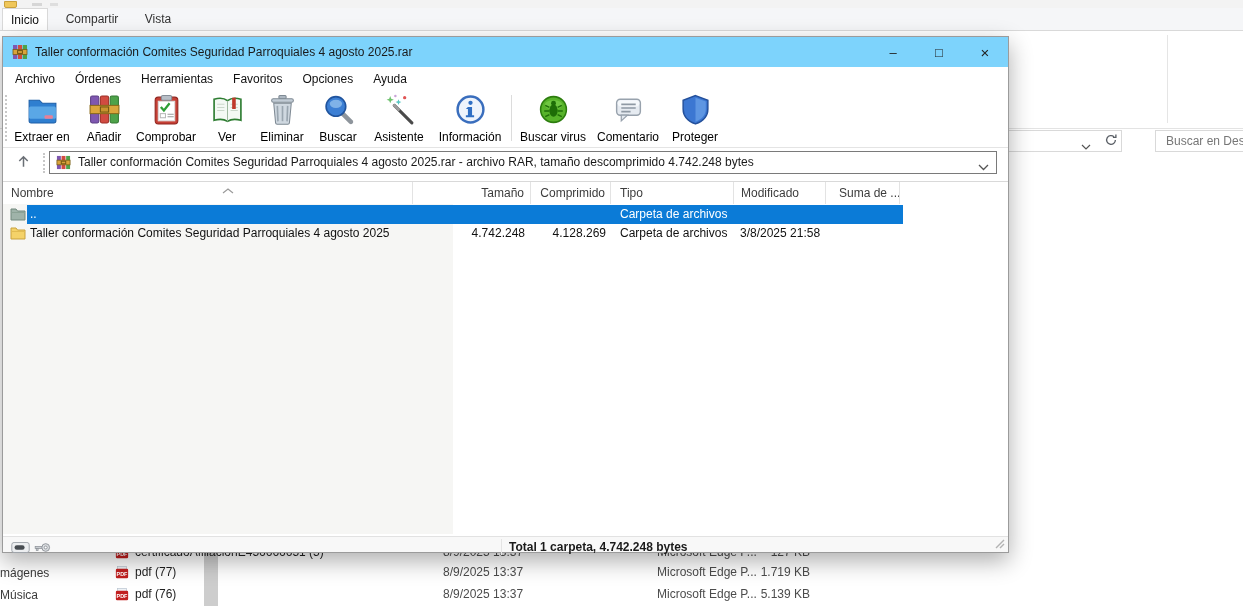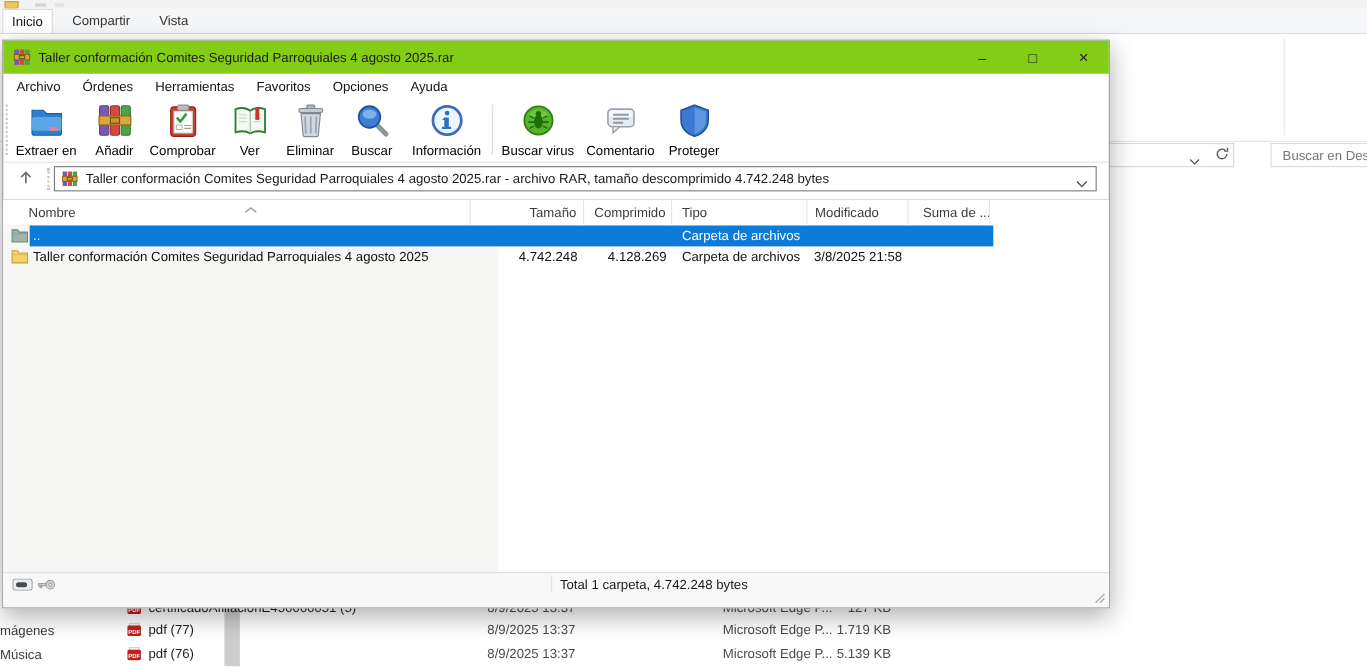--- a/index.html
+++ b/index.html
@@ -28,21 +28,21 @@
   .ex-row { position:absolute; left:0; width:1010px; height:16px; }
   .ex-row .ico { position:absolute; left:115px; top:1px; width:14px; height:14px; }
   .ex-name { position:absolute; left:135px; top:0; color:#1f1f1f; white-space:nowrap; }
   .ex-date { position:absolute; left:443px; top:0; color:#4c4c4c; white-space:nowrap; }
   .ex-type { position:absolute; left:657px; top:0; color:#4c4c4c; white-space:nowrap; }
   .ex-size { position:absolute; left:720px; top:0; width:90px; text-align:right; color:#4c4c4c; white-space:nowrap;padding-left:14px; }
 
   
   .wr { position:absolute; left:2px; top:36px; width:1007px; height:517px; background:#fff;
         border:1px solid #9b9b9b; box-shadow:0 8px 22px rgba(0,0,0,.32); z-index:10; }
-  .wr-titlebar { position:absolute; left:0; top:0; width:100%; height:30px; background:#84cc16; }
+  .wr-titlebar { position:absolute; left:0; top:0; width:100%; height:30px; background:#7dd3fc; }
   .wr-title-ico { position:absolute; left:9px; top:7px; width:16px; height:16px; }
   .wr-title-text { position:absolute; left:32px; top:8px; color:#1a1a1a; white-space:nowrap; }
   .wr-controls { position:absolute; right:0; top:0; height:30px; display:flex; }
   .wr-ctl { width:46px; height:30px; display:flex; align-items:center; justify-content:center; color:#222; font-size:13px; }
   .wr-menubar { position:absolute; left:2px; top:30px; height:24px; display:flex; }
   .wr-menu-item { padding:0 10px; line-height:24px; color:#111; }
   .wr-toolbar { position:absolute; left:6px; top:54px; height:56px; display:flex; align-items:flex-start; }
   .wr-toolbar-grip { position:absolute; left:2px; top:58px; height:46px; width:0; border-left:2px dotted #c8c8c8; }
   .tbtn { height:54px; display:flex; flex-direction:column; align-items:center; justify-content:flex-start; padding-top:2px; }
   .tbtn svg { width:33px; height:33px; }
@@ -58,21 +58,21 @@
   .wr-list { position:absolute; left:0; top:144px; width:1005px; height:353px; border-top:1px solid #d9d9d9; background:#fff; overflow:hidden; }
   .wr-coltint { position:absolute; left:0; top:22px; width:450px; height:331px; background:#f6f6f4; }
   .wr-header { position:absolute; left:0; top:0; width:100%; height:22px; background:#fff; }
   .wr-hcell { position:absolute; top:0; height:22px; line-height:22px; color:#3c3c3c; border-right:1px solid #e3e3e3; white-space:nowrap; overflow:hidden; }
   .wr-sort { position:absolute; left:219px; top:1px; }
   .wr-row { position:absolute; left:0; width:100%; height:19px; }
   .wr-row .fico { position:absolute; left:7px; top:2px; width:16px; height:14px; }
   .wr-cell { position:absolute; top:2px; white-space:nowrap; color:#111; }
   .wr-sel-bg { position:absolute; left:24px; top:0; width:876px; height:19px; background:#0b7bd7; }
   .wr-row.selected .wr-cell { color:#fff; }
-  .wr-status { position:absolute; left:0; bottom:0; width:1005px; height:32px; background:#f8f8f8; border-top:1px solid #e2e2e2; }
+  .wr-status { position:absolute; left:0; bottom:0; width:1005px; height:16px; background:#f8f8f8; border-top:1px solid #e2e2e2;font-weight:bold; }
   .wr-status-div { position:absolute; top:2px; width:1px; height:16px; background:#e4e4e4; }
   .wr-status-text { position:absolute; left:506px; top:3px; color:#1a1a1a; white-space:nowrap; }
   .wr-grip { position:absolute; right:2px; bottom:2px; width:12px; height:12px; }
 </style>
 </head>
 <body>
 
 <div class="screen">
 
   <div class="ex-topsliver">
@@ -254,20 +254,33 @@
         <span>
           <svg viewBox="0 0 32 32" width="33" height="33">
               <line x1="20" y1="20" x2="28" y2="28" stroke="#8e959c" stroke-width="4.5" stroke-linecap="round"></line>
               <circle cx="13.5" cy="13" r="9.5" fill="#3c7fd4" stroke="#20549e" stroke-width="1.6"></circle>
               <ellipse cx="13.5" cy="10.5" rx="6" ry="4" fill="#7fb2e8"></ellipse>
             </svg>
         </span>
         <span class="tlabel">Buscar</span>
       </div>
 
+      <div class="tbtn" style="width:64px;">
+        <span>
+          <svg viewBox="0 0 32 32" width="33" height="33">
+              <line x1="11" y1="12" x2="28" y2="29" stroke="#4a4a4a" stroke-width="3" stroke-linecap="round"></line>
+              <line x1="11" y1="12" x2="15" y2="16" stroke="#9b9b9b" stroke-width="3" stroke-linecap="round"></line>
+              <path d="M7 3 l1 2.5 2.5 1 -2.5 1 -1 2.5 -1 -2.5 -2.5 -1 2.5 -1 Z" fill="#6fc26f"></path>
+              <path d="M15 6 l.8 2 2 .8 -2 .8 -.8 2 -.8 -2 -2 -.8 2 -.8 Z" fill="#57c7c2"></path>
+              <circle cx="21" cy="4.5" r="1.6" fill="#e05555"></circle>
+              <circle cx="12" cy="3" r="1.2" fill="#c9a3d8"></circle>
+            </svg>
+        </span>
+        <span class="tlabel">Asistente</span>
+      </div>
 
       <div class="tbtn" style="width:78px;">
         <span>
           <svg viewBox="0 0 32 32" width="33" height="33">
               <circle cx="16" cy="16" r="12.5" fill="#eef4fc" stroke="#3a6ebd" stroke-width="2.4"></circle>
               <circle cx="16" cy="9.5" r="2.1" fill="#2f6fc4"></circle>
               <path d="M13.5 13.5 h4 v8 h2 v2 h-8 v-2 h2 v-6 h-2 z" fill="#2f6fc4"></path>
             </svg>
         </span>
         <span class="tlabel">Información</span>
@@ -336,21 +349,21 @@
         <svg width="11" height="7" viewBox="0 0 11 7">
             <path d="M1 1 L5.5 5.5 L10 1" fill="none" stroke="#555" stroke-width="1.3"></path>
           </svg>
       </span>
     </div>
 
     <div class="wr-list">
       <div class="wr-coltint"></div>
 
       <div class="wr-header">
-        <div class="wr-hcell" style="left:15px;width:410px;padding-left:8px;">Nombre</div>
+        <div class="wr-hcell" style="left:0;width:410px;padding-left:8px;">Nombre</div>
         <div class="wr-hcell" style="left:450px;width:78px;text-align:right;padding-right:6px;">Tamaño</div>
         <div class="wr-hcell" style="left:528px;width:80px;text-align:right;padding-right:5px;">Comprimido</div>
         <div class="wr-hcell" style="left:608px;width:123px;padding-left:9px;">Tipo</div>
         <div class="wr-hcell" style="left:731px;width:92px;padding-left:7px;">Modificado</div>
         <div class="wr-hcell" style="left:823px;width:74px;padding-left:13px;">Suma de ...</div>
         <span class="wr-sort">
           <svg width="12" height="6" viewBox="0 0 12 6">
               <path d="M1 5 L6 1 L11 5" fill="none" stroke="#9a9a9a" stroke-width="1.2"></path>
             </svg>
         </span>

